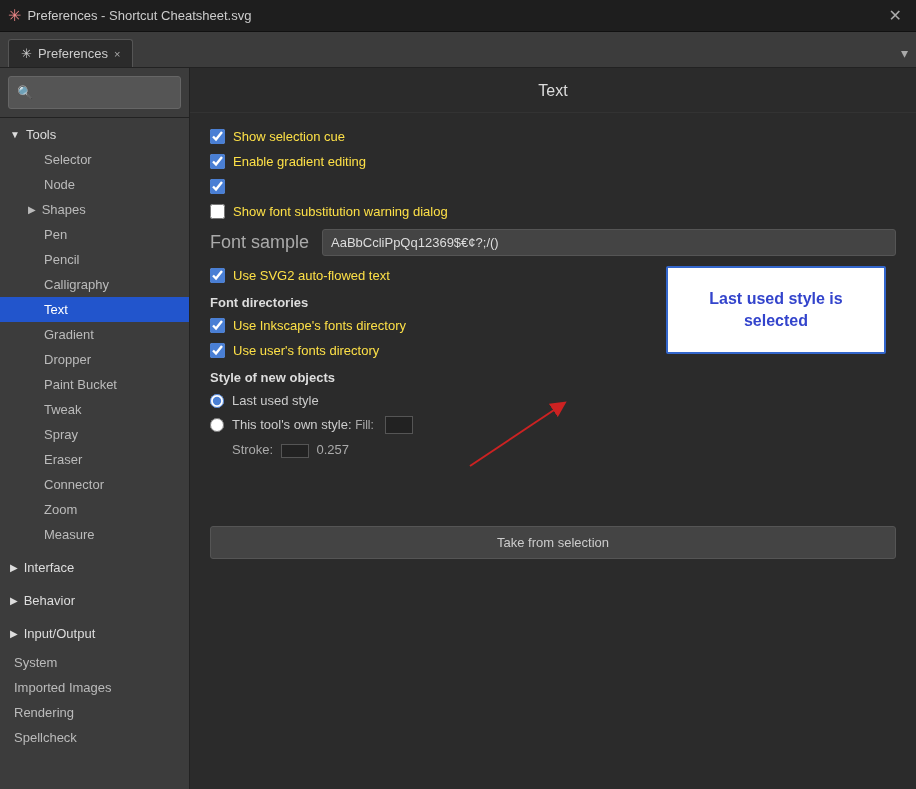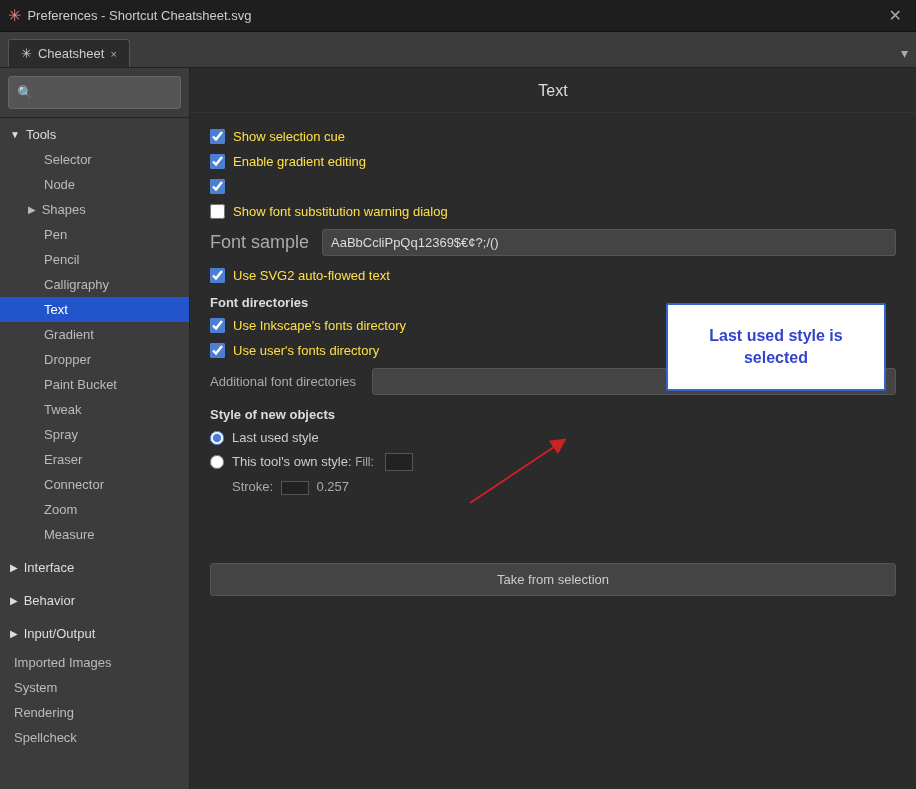--- a/index.html
+++ b/index.html
@@ -317,21 +317,21 @@
   <div class="titlebar-left">
     <span class="titlebar-icon">✳</span>
     <span>Preferences - Shortcut Cheatsheet.svg</span>
   </div>
   <span class="titlebar-close">✕</span>
 </div>
 
 <div class="tabbar">
   <div class="tab">
     <span>✳</span>
-    <span>Cheatsheet</span>
+    <span>Preferences</span>
     <span class="tab-close">×</span>
   </div>
   <span class="tabbar-arrow">▾</span>
 </div>
 
 <div class="main-layout">
 
   <div class="sidebar">
     <div class="search-box">
       <div class="search-icon-wrap">
@@ -377,22 +377,22 @@
         <span class="arrow">▶</span>
         <span>Behavior</span>
       </div>
     </div>
     <div class="sidebar-section">
       <div class="sidebar-group-header">
         <span class="arrow">▶</span>
         <span>Input/Output</span>
       </div>
     </div>
+    <div class="sidebar-item" style="padding-left:14px;">System</div>
     <div class="sidebar-item" style="padding-left:14px;">Imported Images</div>
-    <div class="sidebar-item" style="padding-left:14px;">System</div>
     <div class="sidebar-item" style="padding-left:14px;">Rendering</div>
     <div class="sidebar-item" style="padding-left:14px;">Spellcheck</div>
   </div>
 
   <div class="content">
     <div class="content-title">Text</div>
 
     <div class="content-body">
 
       <div class="checkbox-row">
@@ -424,24 +424,20 @@
       <div class="section-header">Font directories</div>
       <div class="checkbox-row">
         <input type="checkbox" id="fd1" checked="" style="">
         <label for="fd1">Use Inkscape's fonts directory</label>
       </div>
       <div class="checkbox-row">
         <input type="checkbox" id="fd2" checked="" style="">
         <label for="fd2">Use user's fonts directory</label>
       </div>
 
-      <div class="additional-dir-row">
-        <span class="additional-dir-label">Additional font directories</span>
-        <input class="additional-dir-input" type="text" style="">
-      </div>
 
       <div class="style-new-objects-area">
         <div class="section-header">Style of new objects</div>
 
         <div class="radio-row">
           <input type="radio" id="r1" name="style" checked="" style="">
           <label for="r1">Last used style</label>
         </div>
 
         <div class="radio-row">

